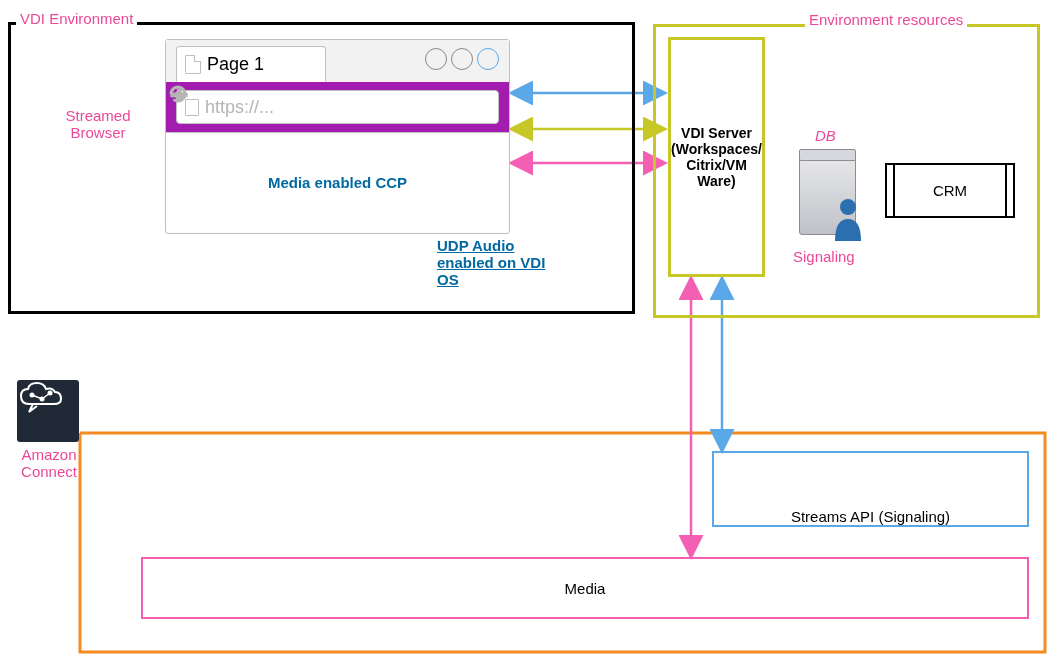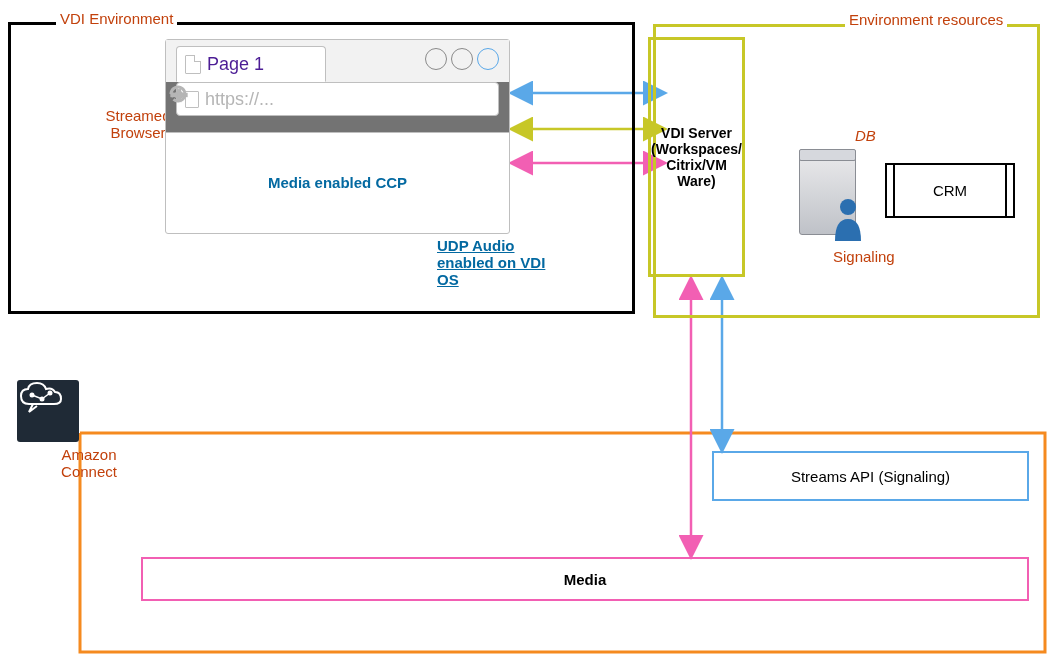--- a/index.html
+++ b/index.html
@@ -1,19 +1,19 @@
 <!DOCTYPE html>
 <html><head>
 <meta charset="utf-8">
 <style>
   html,body{margin:0;padding:0;font-family:Helvetica,Arial,sans-serif;}
   #stage{position:relative;width:1051px;height:662px;background:#fff;}
   svg{position:absolute;top:0;left:0;}
   .box{position:absolute;box-sizing:border-box;}
-  .lbl{position:absolute;font-size:15px;color:#c2410c;margin-left:40px;}
+  .lbl{position:absolute;font-size:15px;color:#ec4899;}
   .center{display:flex;align-items:center;justify-content:center;text-align:center;}
   .green{color:#0369a1;font-weight:bold;font-size:15px;}
 </style>
 </head>
 <body>
 <div id="stage">
 
 <svg width="1051" height="662">
   <defs>
 
@@ -52,35 +52,35 @@
 <div class="box" style="left:8px;top:22px;width:627px;height:292px;border:3px solid #000;">
 </div>
 <div class="lbl" style="left:16px;top:10px;background:#fff;padding:0 4px;">VDI Environment</div>
 
 <div class="lbl" style="left:58px;top:107px;width:80px;text-align:center;white-space:pre-line;">Streamed
 Browser</div>
 
 <div class="box" style="left:165px;top:39px;width:345px;height:195px;border:1px solid #bfbfbf;border-radius:3px;background:#fff;">
 
   <div style="position:absolute;left:0;top:0;right:0;height:42px;background:#f2f2f2;border-bottom:1px solid #bfbfbf;">
-    <div class="box" style="left:10px;top:6px;width:150px;height:36px;background:#fff;border:1px solid #bfbfbf;border-bottom:1px solid #fff;border-radius:4px 4px 0 0;display:flex;align-items:center;gap:6px;padding-left:8px;font-size:18px;color:#4c1d95;">
+    <div class="box" style="left:10px;top:6px;width:150px;height:36px;background:#fff;border:1px solid #bfbfbf;border-bottom:1px solid #fff;border-radius:4px 4px 0 0;display:flex;align-items:center;gap:6px;padding-left:8px;font-size:18px;color:#000000;">
       <span style="display:inline-block;width:14px;height:17px;border:1.5px solid #bfbfbf;border-radius:1px;position:relative;">
         <span style="position:absolute;top:-1px;right:-1px;width:6px;height:6px;background:#fff;border-left:1.5px solid #bfbfbf;border-bottom:1.5px solid #bfbfbf;"></span>
       </span>
       <span>Page 1</span>
     </div>
 
     <div style="position:absolute;right:10px;top:8px;display:flex;gap:4px;">
       <span style="width:20px;height:20px;border:1.5px solid #8a8a8a;border-radius:50%;"></span>
       <span style="width:20px;height:20px;border:1.5px solid #8a8a8a;border-radius:50%;"></span>
       <span style="width:20px;height:20px;border:1.5px solid #5aa8e8;border-radius:50%;"></span>
     </div>
   </div>
 
-  <div style="position:absolute;left:0;top:42px;right:0;height:50px;background:#737373;border-bottom:1px solid #bfbfbf;display:flex;align-items:flex-start;gap:6px;padding:0 10px;">
+  <div style="position:absolute;left:0;top:42px;right:0;height:50px;background:#a21caf;border-bottom:1px solid #bfbfbf;display:flex;align-items:center;gap:6px;padding:0 10px;">
 
     <svg width="26" height="26" viewBox="0 0 24 24">
           <path fill="#b5b5b5" d="M14 5l-8 7 8 7V5z"></path>
           <rect x="13" y="10" width="7" height="4" fill="#b5b5b5"></rect>
         </svg>
 
     <svg width="26" height="26" viewBox="0 0 24 24">
           <path fill="#b5b5b5" d="M10 5l8 7-8 7V5z"></path>
           <rect x="4" y="10" width="7" height="4" fill="#b5b5b5"></rect>
         </svg>
@@ -100,21 +100,21 @@
 </div>
 
 <div class="green" style="position:absolute;left:437px;top:237px;width:130px;white-space:pre-line;text-decoration:underline;">UDP Audio
 enabled on VDI
 OS</div>
 
 <div class="box" style="left:653px;top:24px;width:387px;height:294px;border:3px solid #c7c727;">
 </div>
 <div class="lbl" style="left:805px;top:11px;background:#fff;padding:0 4px;">Environment resources</div>
 
-<div class="box center" style="left:648px;top:37px;width:97px;height:240px;border:3px solid #c7c727;font-weight:bold;font-size:14px;white-space:pre-line;padding:4px;">VDI Server
+<div class="box center" style="left:668px;top:37px;width:97px;height:240px;border:3px solid #c7c727;font-weight:bold;font-size:14px;white-space:pre-line;padding:4px;">VDI Server
 (Workspaces/
 Citrix/VM
 Ware)</div>
 
 <div class="box" style="left:793px;top:149px;width:70px;height:90px;font-style:italic;">
   <div class="lbl" style="left:22px;top:-22px;">DB</div>
 
   <div style="position:absolute;left:6px;top:6px;width:55px;height:78px;background:linear-gradient(#e8e8ea,#bfc2c8);border:1px solid #8a8d94;border-radius:3px;"></div>
   <div style="position:absolute;left:6px;top:0;width:55px;height:10px;background:#d6d8dd;border:1px solid #8a8d94;border-radius:2px;"></div>
 
@@ -136,21 +136,21 @@
     <path fill="none" stroke="#fff" stroke-width="2" d="M12 24 Q4 24 4 16 Q4 9 11 9 Q12 3 20 3 Q27 3 29 9 Q35 7 38 12 Q44 12 44 19 Q44 24 37 24 L12 24 M16 24 L12 32 L20 26"></path>
     <circle cx="15" cy="15" r="2.5" fill="#fff"></circle>
     <circle cx="25" cy="19" r="2.5" fill="#fff"></circle>
     <circle cx="33" cy="13" r="2.5" fill="#fff"></circle>
     <path d="M15 15 L25 19 L33 13" stroke="#fff" stroke-width="1.5" fill="none"></path>
   </svg>
 </div>
 <div class="lbl" style="left:19px;top:446px;width:60px;text-align:center;font-size:15px;white-space:pre-line;">Amazon
 Connect</div>
 
-<div class="box center" style="left:712px;top:451px;width:317px;height:50px;border:2.5px solid #5aa8e8;font-size:15px;">
+<div class="box center" style="left:712px;top:451px;width:317px;height:76px;border:2.5px solid #5aa8e8;font-size:15px;align-items:flex-end;">
   <span>Streams API (Signaling)</span>
 </div>
 
-<div class="box center" style="left:141px;top:557px;width:888px;height:44px;border:2.5px solid #f25fb3;font-size:15px;font-weight:bold;">
+<div class="box center" style="left:141px;top:557px;width:888px;height:62px;border:2.5px solid #f25fb3;font-size:15px;">
   <span>Media</span>
 </div>
 
 </div>
 
 </body></html>

